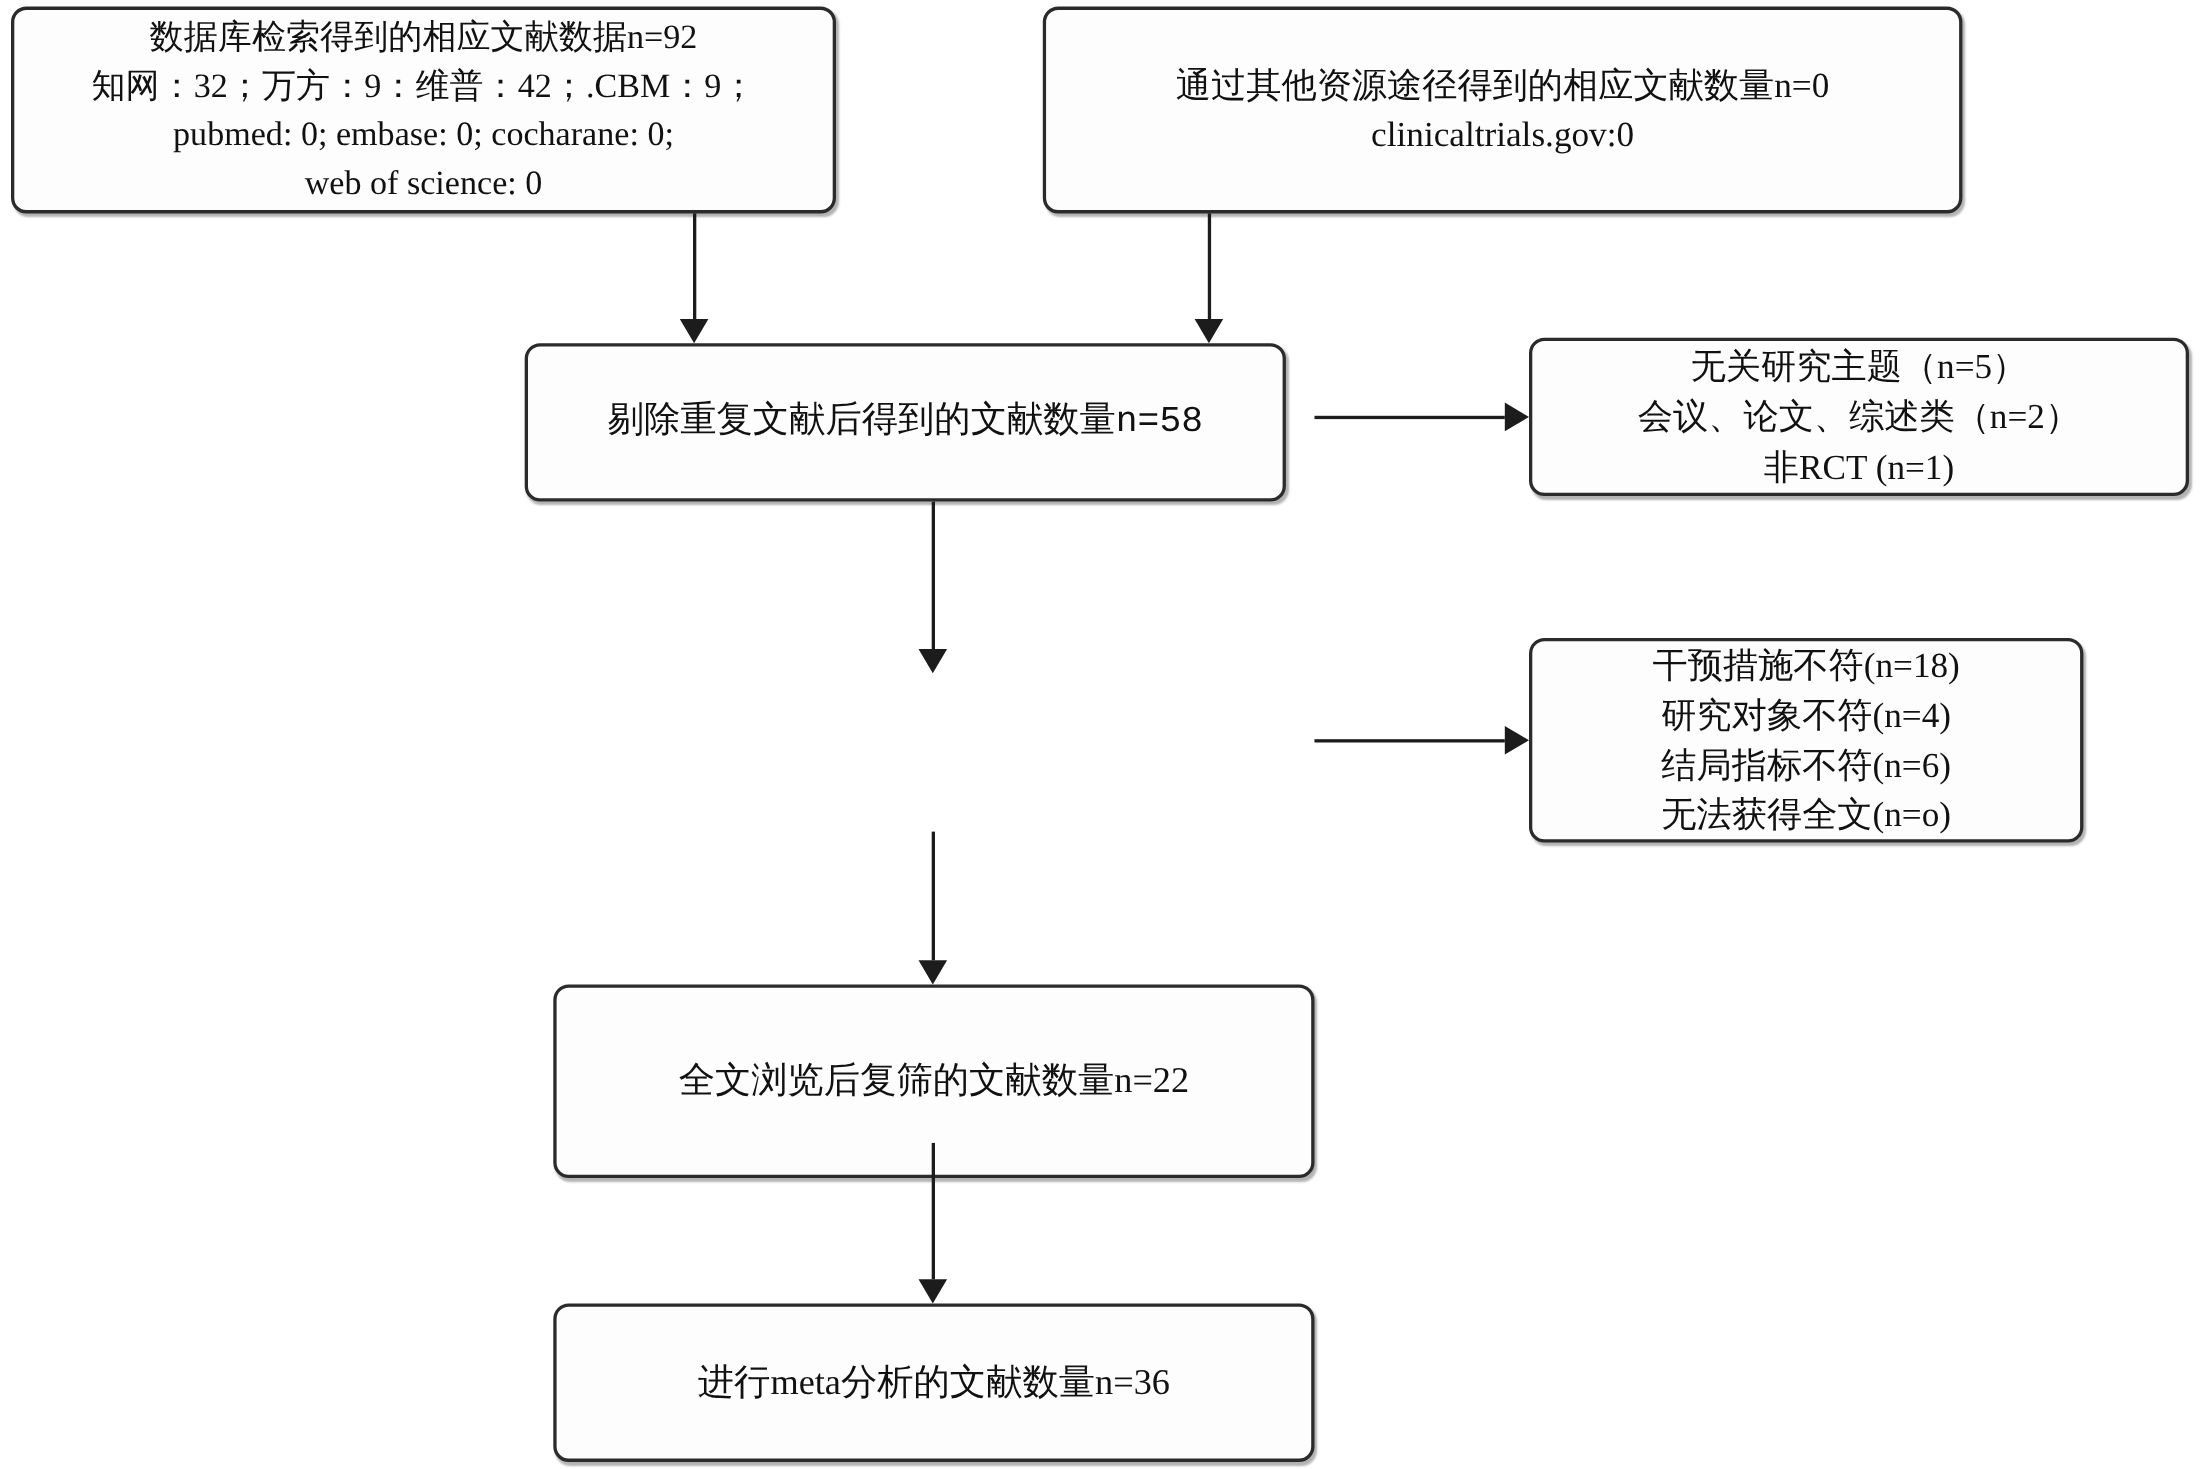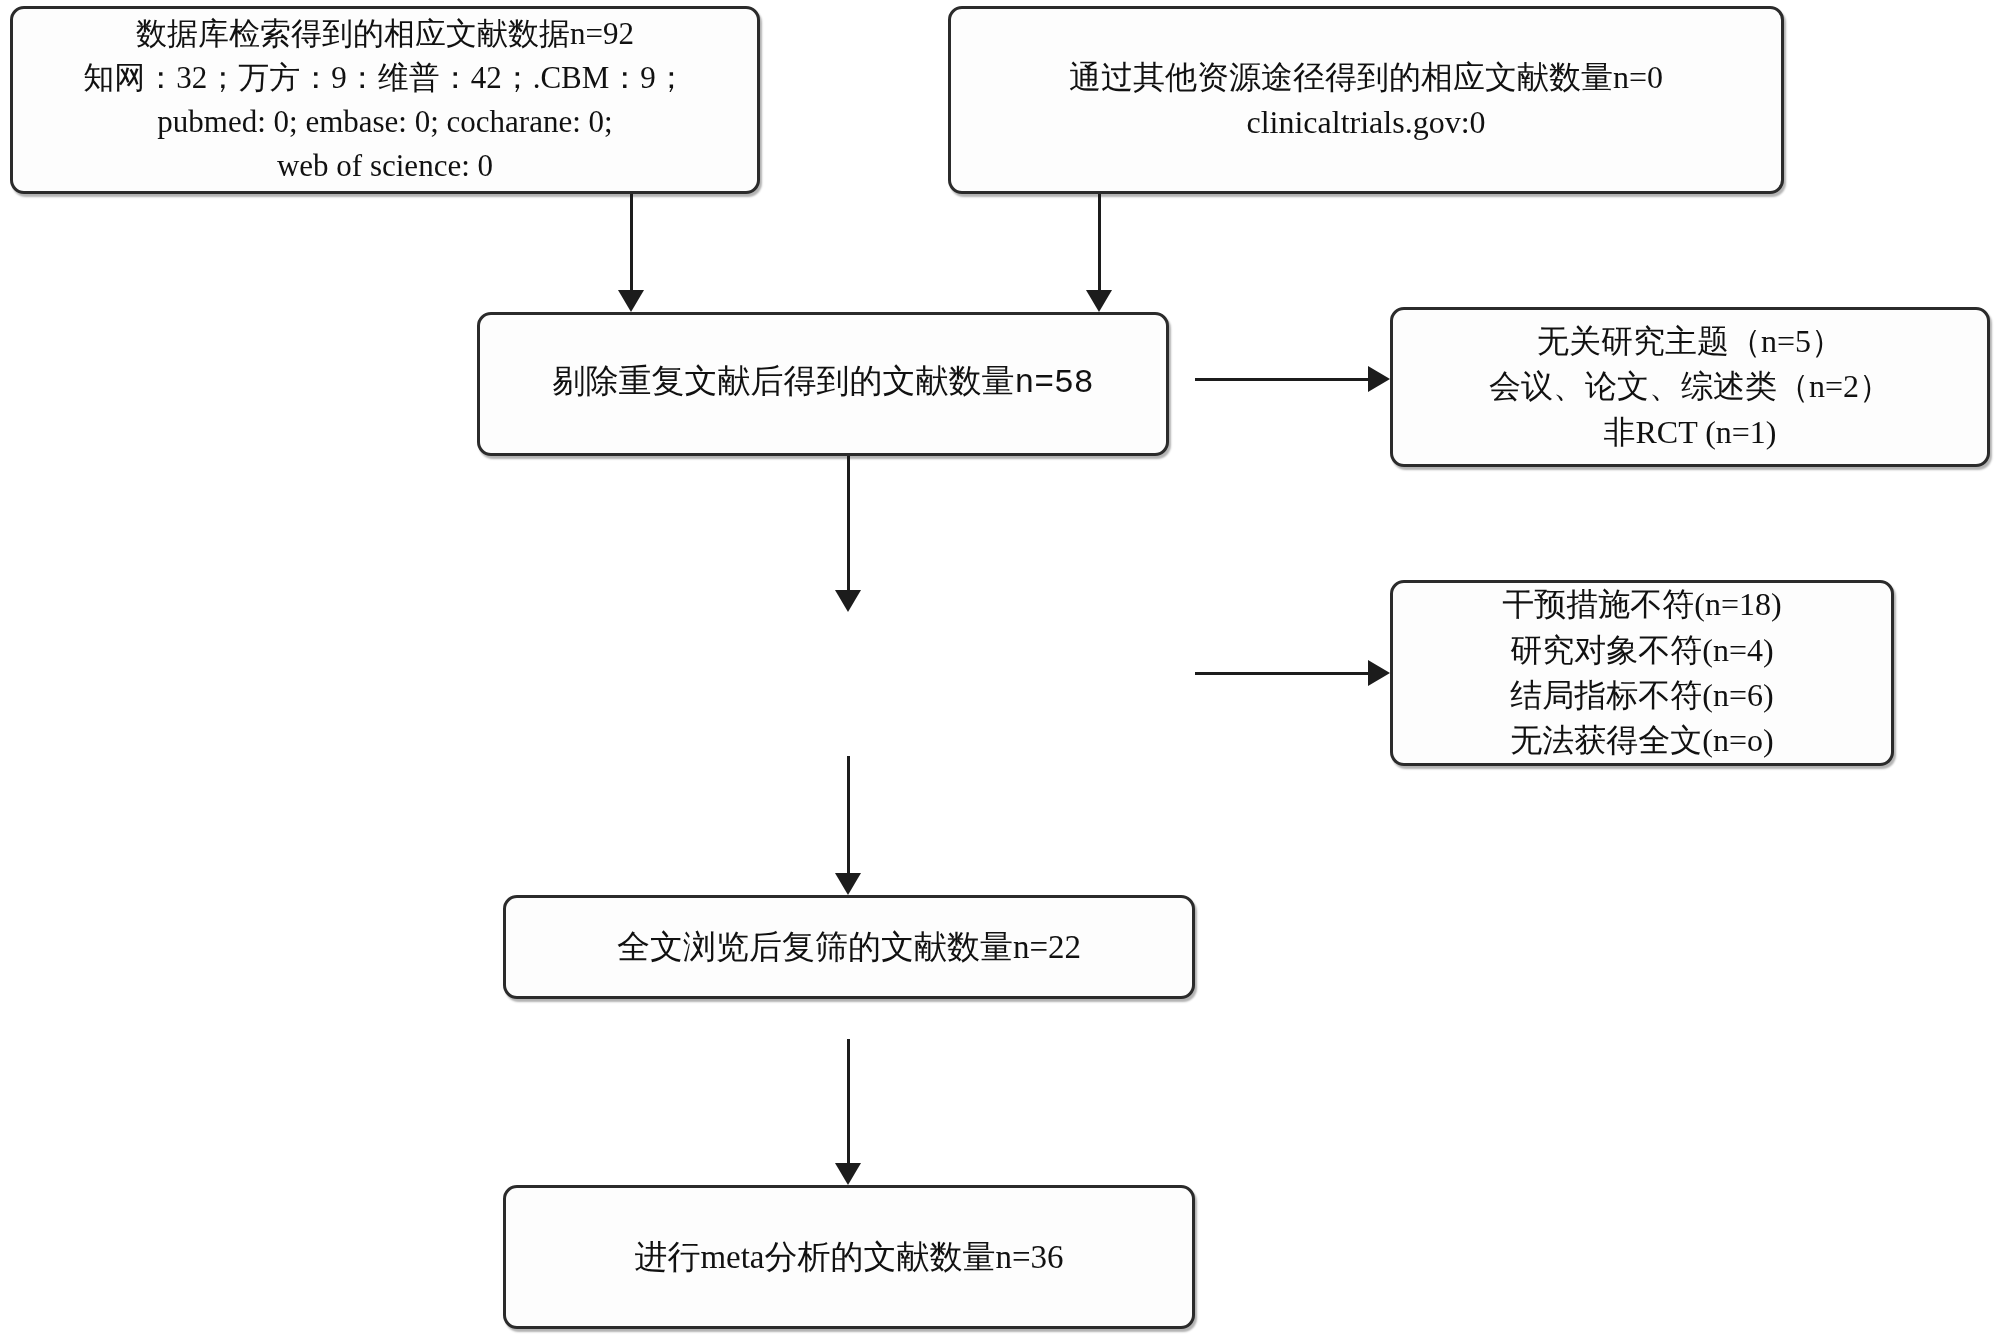--- a/index.html
+++ b/index.html
@@ -75,35 +75,35 @@
 
   <div class="node fs-med" style="left:948px; top:6px; width:836px; height:188px;">
     <span class="txt">通过其他资源途径得到的相应文献数量n=0
 clinicaltrials.gov:0</span>
   </div>
 
   <div class="node fs-big" style="left:477px; top:312px; width:692px; height:144px;font-family:Liberation Mono, monospace;">
     <span class="txt">剔除重复文献后得到的文献数量n=58</span>
   </div>
 
-  <div class="node fs-med" style="left:1390px; top:307px; width:600px; height:160px;">
+  <div class="node fs-med" style="left:1390px; top:307px; width:600px; height:144px;">
     <span class="txt">无关研究主题（n=5）
 会议、论文、综述类（n=2）
 非RCT (n=1)</span>
   </div>
 
 
   <div class="node fs-med" style="left:1390px; top:580px; width:504px; height:186px;justify-content:flex-end;">
     <span class="txt">干预措施不符(n=18)
 研究对象不符(n=4)
 结局指标不符(n=6)
 无法获得全文(n=o)</span>
   </div>
 
-  <div class="node fs-big" style="left:503px; top:895px; width:692px; height:104px;">
+  <div class="node fs-big" style="left:503px; top:895px; width:692px; height:176px;">
     <span class="txt">全文浏览后复筛的文献数量n=22</span>
   </div>
 
   <div class="node fs-big" style="left:503px; top:1185px; width:692px; height:144px;">
     <span class="txt">进行meta分析的文献数量n=36</span>
   </div>
 
   <div class="edge v-line" style="left:630px; top:194px; height:96px;"></div>
   <div class="arrow-down" style="left:618px; top:290px;"></div>
 

